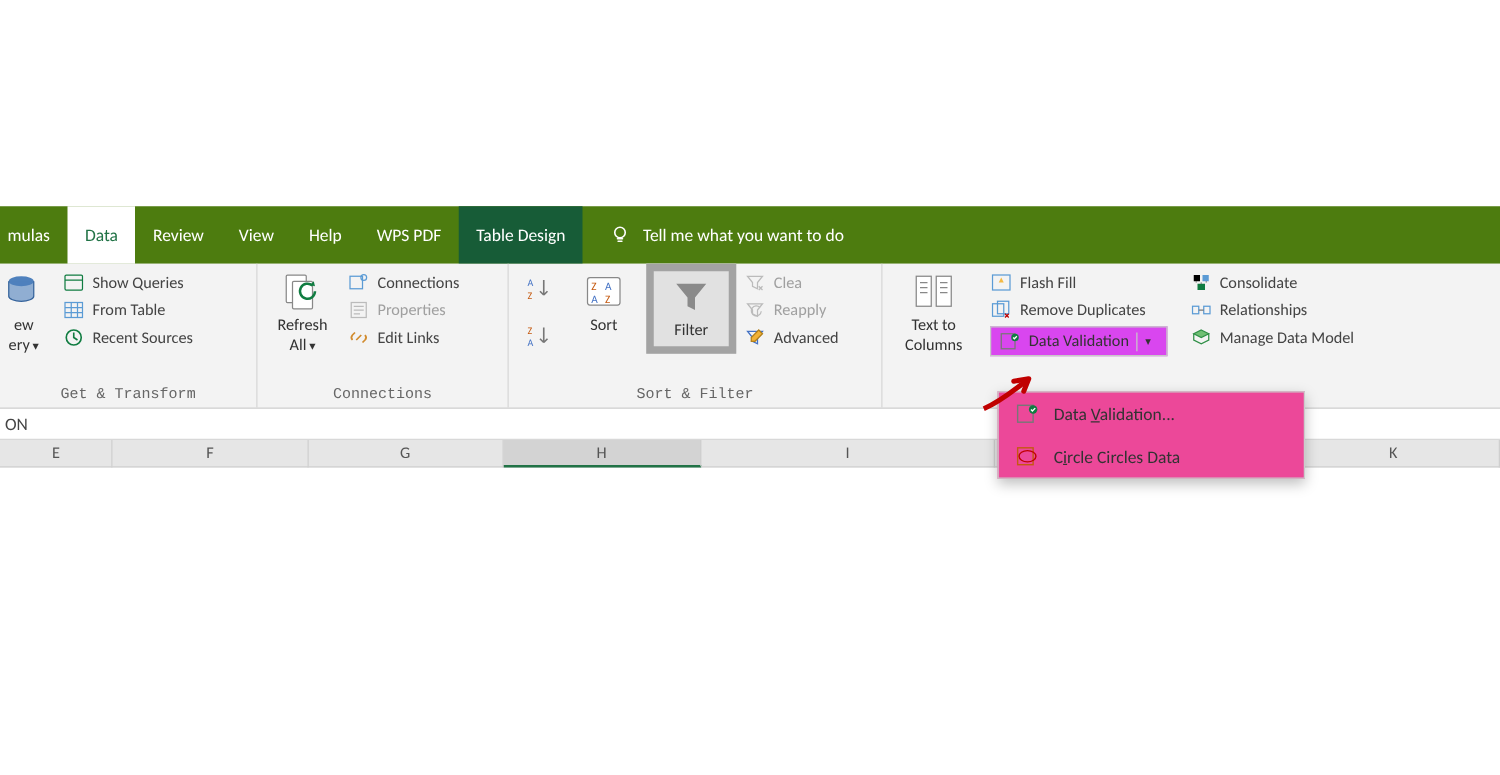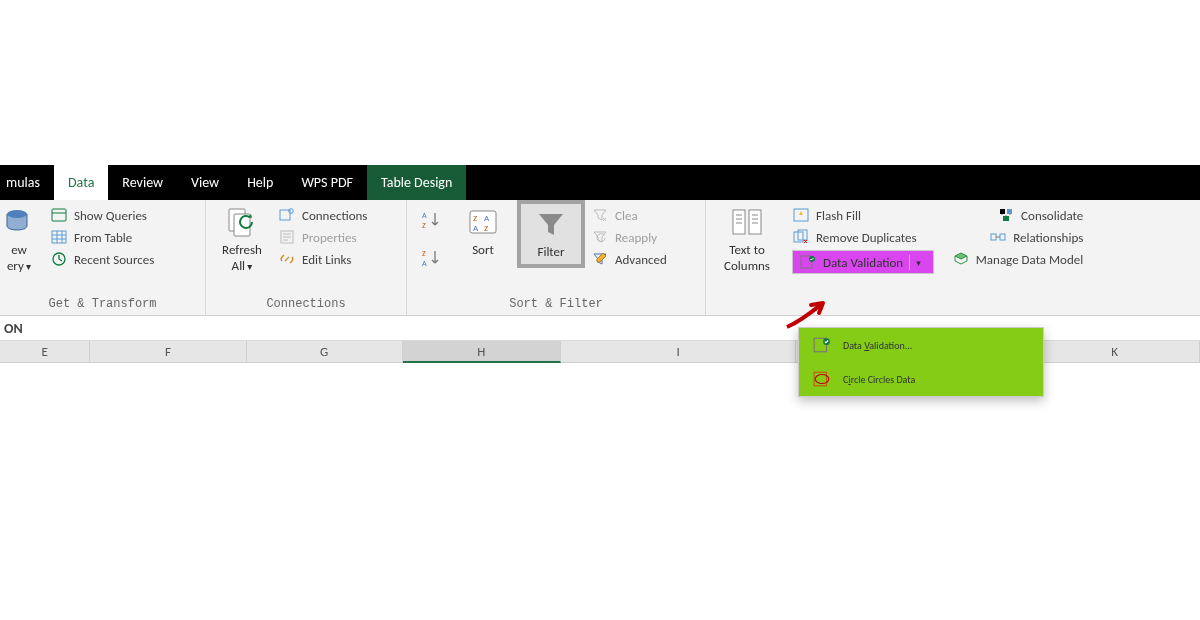--- a/index.html
+++ b/index.html
@@ -9,22 +9,22 @@
     font-size: 13px;
     color: #333;
     background: #fff;
     width: 1200px;
     height: 620px;
     overflow: hidden;
   }
 
   
   .tabs {
-    background: #000000;
-    height: 35px;
+    background: #4d7c0f;
+    height: 46px;
     display: flex;
     align-items: stretch;
     padding-left: 0;
     color: #fff;
     font-size: 14px;
     margin-top: 165px;       
   }
   .tab {
     padding: 0 14px;
     display: flex;
@@ -115,21 +115,21 @@
     width: 18px; height: 18px; display:inline-flex;
     align-items:center; justify-content:center;
   }
 
   .btn-box {
     border: none;
     padding: 4px 6px;
   }
   .btn-box.pressed {
     background: #e1e1e1;
-    border: 4px solid #a3a3a3;
+    border: 6px solid #a3a3a3;
   }
 
   
   .dv-btn {
     background: #d946ef;
     border: 1px solid #c7c7c7;
     display: flex;
     align-items: center;
     gap: 6px;
     padding: 2px 6px;
@@ -141,26 +141,25 @@
     padding: 2px 6px;
     font-size: 9px;
   }
 
   
   .dv-menu {
     position: absolute;
     top: 102px;            
     left: 798px;
     width: 244px;
-    background: #84cc16;
+    background: #ec4899;
     border: 1px solid #cbcbcb;
     box-shadow: 0 4px 10px rgba(0,0,0,.25);
     z-index: 20;
-    font-size: 10px;
-    margin-top: 25px;
+    font-size: 14px;
   }
   .dv-menu .item {
     display: flex;
     align-items: center;
     gap: 12px;
     padding: 8px 14px;
     cursor: default;
   }
   .dv-menu .item u { text-decoration: underline; }
 
@@ -176,21 +175,20 @@
   
   .fbar {
     border-bottom: 1px solid #d8d8d8;
     height: 24px;
     display: flex;
     align-items: center;
     padding-left: 4px;
     font-size: 14px;
     color: #444;
     background:#fff;
-    font-weight:bold;
   }
 
   
   .cols {
     display: flex;
     height: 22px;
     background: #e6e6e6;
     font-size: 13px;
     color: #555;
   }
@@ -213,20 +211,29 @@
 <body>
 
 <div class="tabs">
   <div class="tab partial">mulas</div>
   <div class="tab active">Data</div>
   <div class="tab">Review</div>
   <div class="tab">View</div>
   <div class="tab">Help</div>
   <div class="tab">WPS PDF</div>
   <div class="tab highlight">Table Design</div>
+  <div class="tellme">
+    <span class="bulb">
+      <svg viewBox="0 0 16 16" width="16" height="16">
+        <circle cx="8" cy="6" r="4.2" fill="none" stroke="#fff" stroke-width="1.3"></circle>
+        <path d="M6 11h4M6.5 13h3" stroke="#fff" stroke-width="1.3" stroke-linecap="round"></path>
+      </svg>
+    </span>
+    <span>Tell me what you want to do</span>
+  </div>
 </div>
 
 <div class="ribbon">
 
   <div class="group" style="width:205px;">
     <div class="group-body">
       <div class="big-btn" style="min-width:34px;padding-left:2px;">
         <span class="ico-lg">
           <svg viewBox="0 0 32 32" width="32" height="32">
             <ellipse cx="14" cy="8" rx="10" ry="4" fill="#4f81bd"></ellipse>
@@ -427,21 +434,21 @@
                 <rect x="1" y="2" width="11" height="12" fill="none" stroke="#777"></rect>
                 <circle cx="12" cy="5" r="3" fill="#107c41"></circle>
                 <path d="M10.5 5l1 1 2-2" stroke="#fff" fill="none"></path>
               </svg>
           </span>
           <span>Data Validation</span>
           <span class="dv-caret">▾</span>
         </div>
       </div>
 
-      <div class="stack" style="padding-left:10px;align-items:flex-end;">
+      <div class="stack" style="padding-left:10px;">
         <div class="row">
           <span class="ico-sm">
             <svg viewBox="0 0 16 16" width="16" height="16">
                 <rect x="2" y="2" width="5" height="5" fill="#5   b9bd5"></rect>
                 <rect x="9" y="2" width="5" height="5" fill="#5b9bd5"></rect>
                 <rect x="5" y="9" width="6" height="5" fill="#107c41"></rect>
                 <path d="M4 7v1M12 7v1M8 8v1" stroke="#777"></path>
               </svg>
           </span>
           <span>Consolidate</span>

